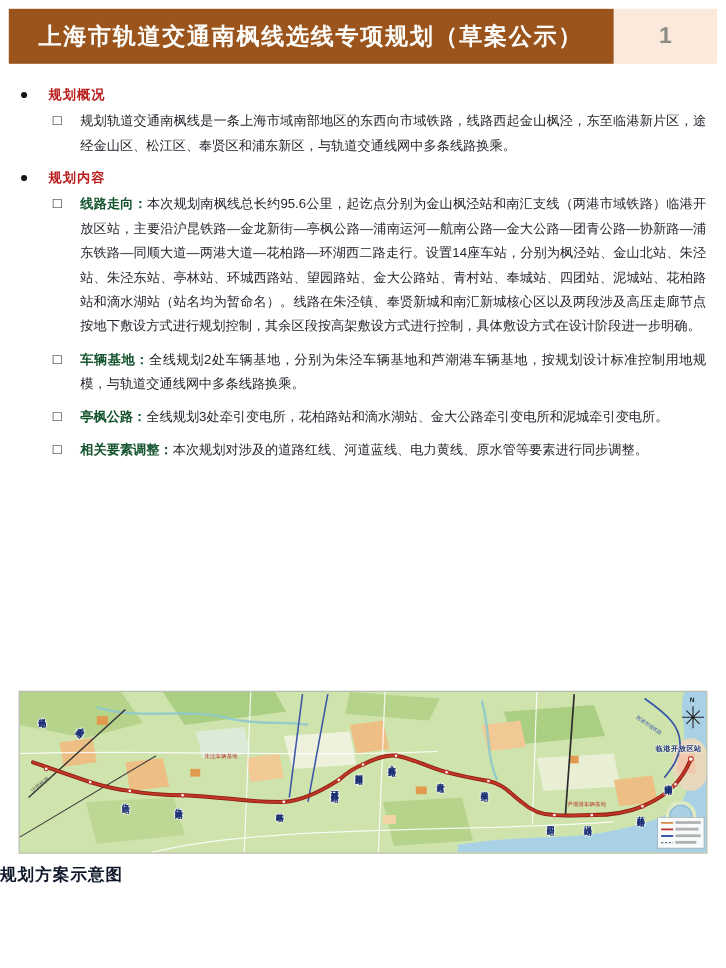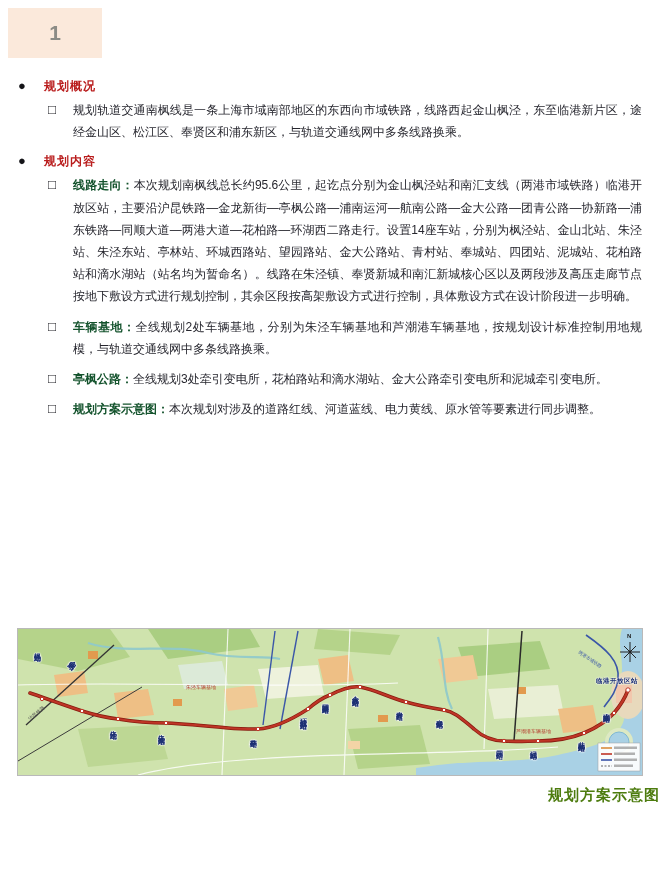--- a/index.html
+++ b/index.html
@@ -37,30 +37,33 @@
     position:absolute;writing-mode:vertical-rl;font-size:7px;line-height:1;
     font-weight:700;color:var(--station_navy,#1b2f73);letter-spacing:1px;
     text-shadow:0 0 2px #fff,0 0 2px #fff,0 0 1px #fff;white-space:nowrap;
   }
   .st-label.rot{transform:rotate(38deg);transform-origin:top left;}
   .terminus-label{
     position:absolute;font-size:6.5px;font-weight:700;color:var(--station_navy,#1b2f73);
     text-shadow:0 0 2px #fff,0 0 2px #fff;letter-spacing:.5px;white-space:nowrap;
   }
   .map-caption{
-    position:absolute;left:0;top:786px;width:660px;text-align:right;
-    font-size:15px;font-weight:700;color:#4d7c0f;letter-spacing:1px;
+    position:absolute;left:0;top:786px;width:660px;text-align:left;
+    font-size:15px;font-weight:700;color:#0f172a;letter-spacing:1px;
   }
 </style>
 </head>
 <body>
 
 <div class="page">
 
   <div class="header-wrap">
+    <div class="title-bar">
+      <span>上海市轨道交通南枫线选线专项规划（草案公示）</span>
+    </div>
     <div class="page-num-box">
       <span>1</span>
     </div>
   </div>
 
   <div class="content">
 
     <div class="sec-head">
       <span class="sec-bullet">●</span>
       <span class="sec-title">规划概况</span>
@@ -85,21 +88,21 @@
       <p><span class="lead">车辆基地：</span><span>全线规划2处车辆基地，分别为朱泾车辆基地和芦潮港车辆基地，按规划设计标准控制用地规模，与轨道交通线网中多条线路换乘。</span></p>
     </div>
 
     <div class="item">
       <span class="sq-bullet">□</span>
       <p><span class="lead">亭枫公路：</span><span>全线规划3处牵引变电所，花柏路站和滴水湖站、金大公路牵引变电所和泥城牵引变电所。</span></p>
     </div>
 
     <div class="item">
       <span class="sq-bullet">□</span>
-      <p><span class="lead">规划方案示意图：</span><span>本次规划对涉及的道路红线、河道蓝线、电力黄线、原水管等要素进行同步调整。</span></p>
+      <p><span class="lead">相关要素调整：</span><span>本次规划对涉及的道路红线、河道蓝线、电力黄线、原水管等要素进行同步调整。</span></p>
     </div>
   </div>
 
   <div class="map-wrap">
     <svg width="624" height="146" viewBox="0 0 624 146">
 
       <rect x="0" y="0" width="624" height="146" fill="#cfe3ad"></rect>
 
       <g stroke="none">
         <polygon points="0,0 92,0 112,28 60,42 0,30" fill="#b5d38a"></polygon>

